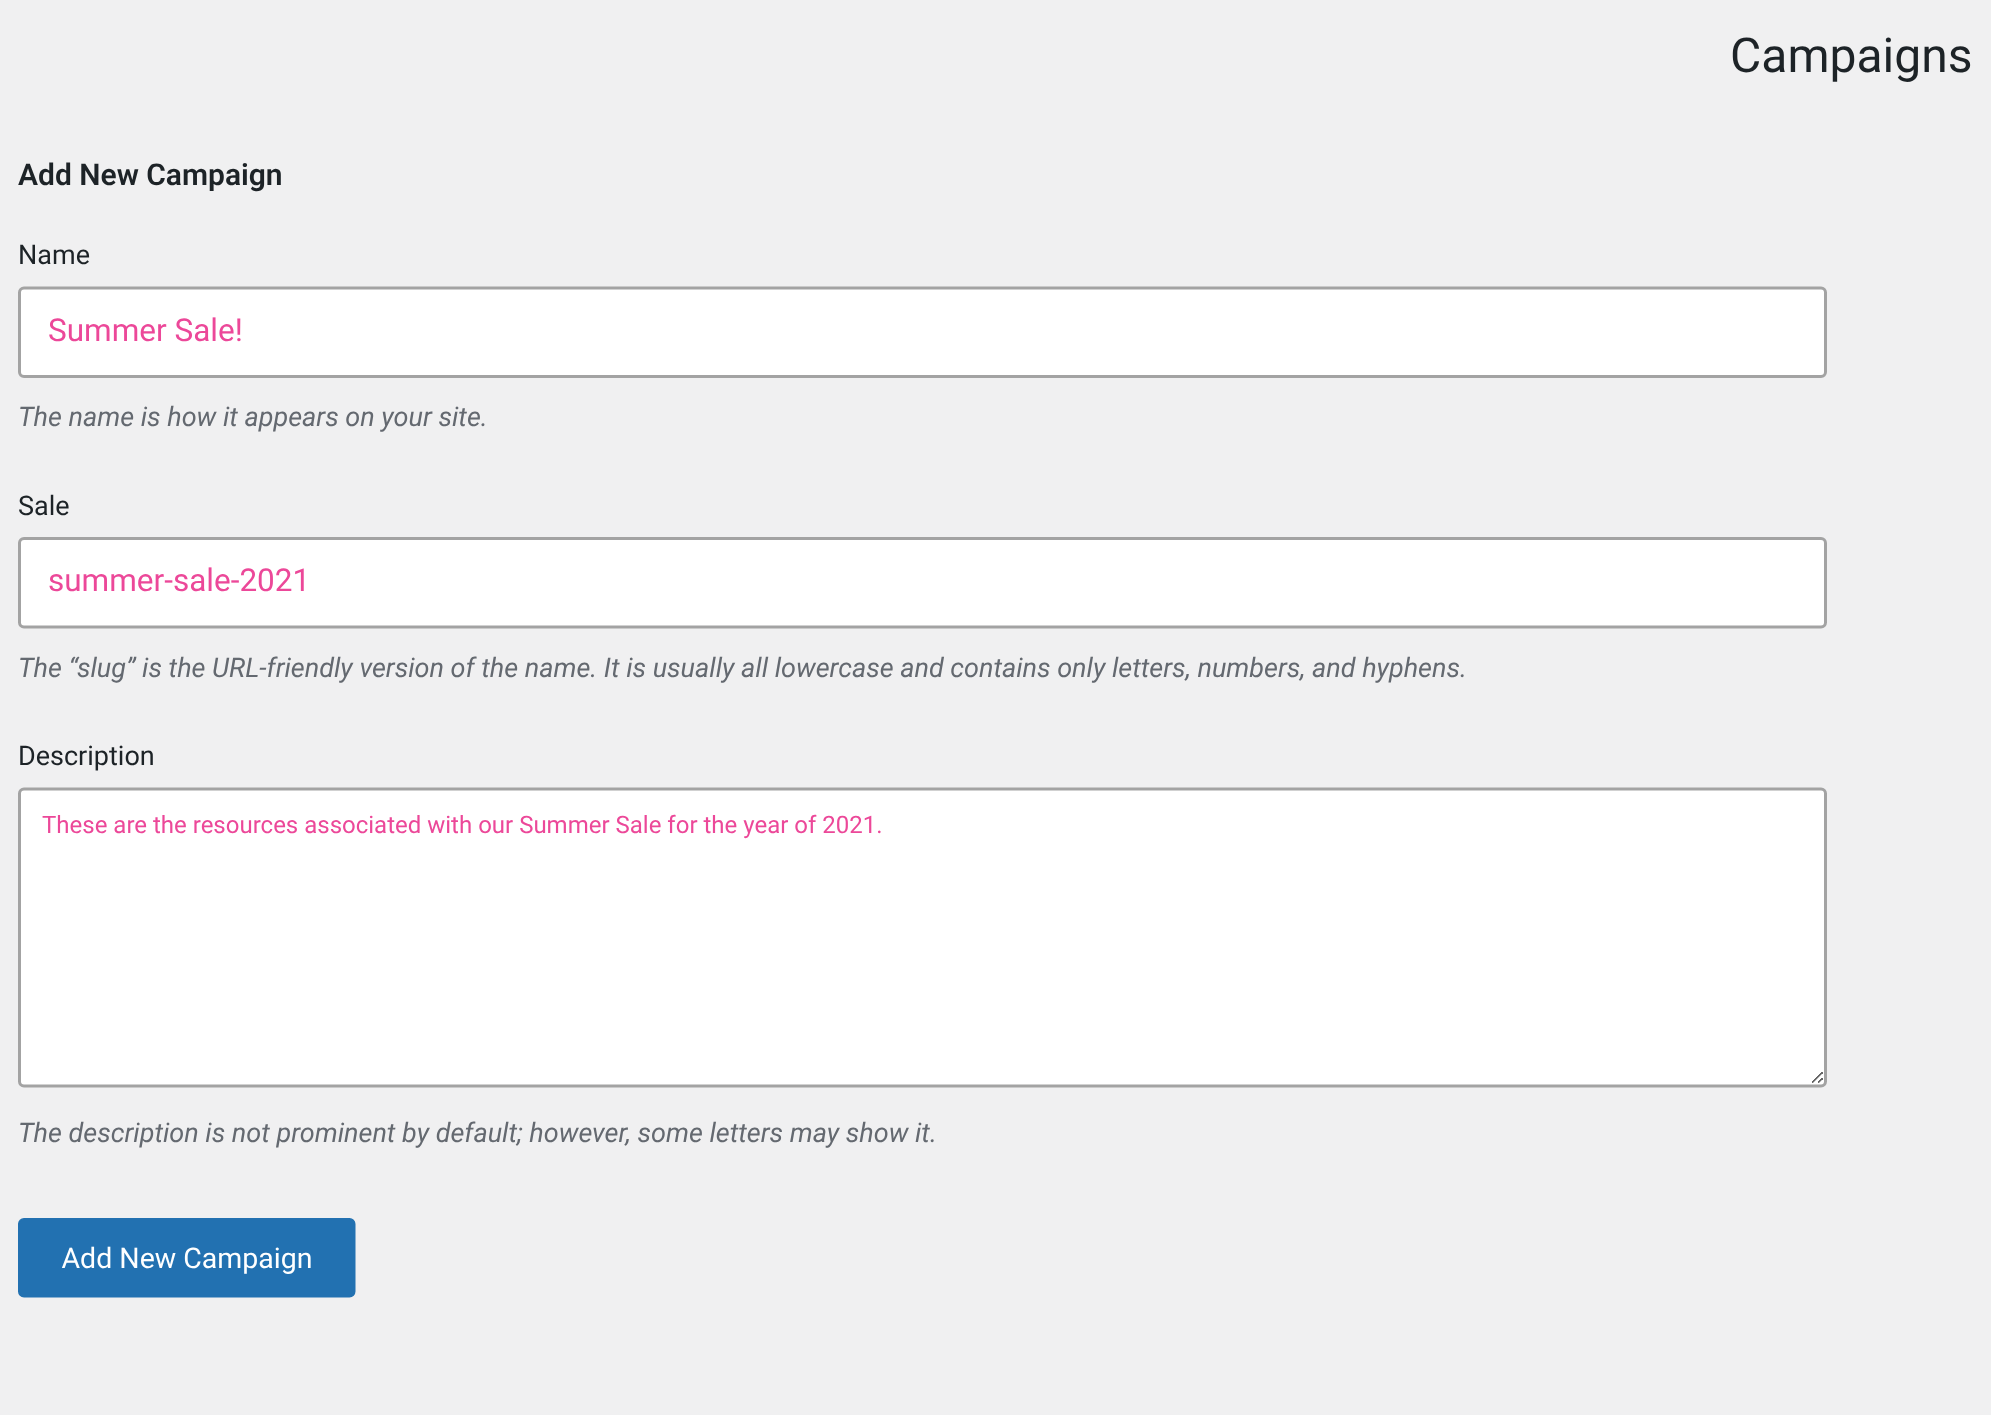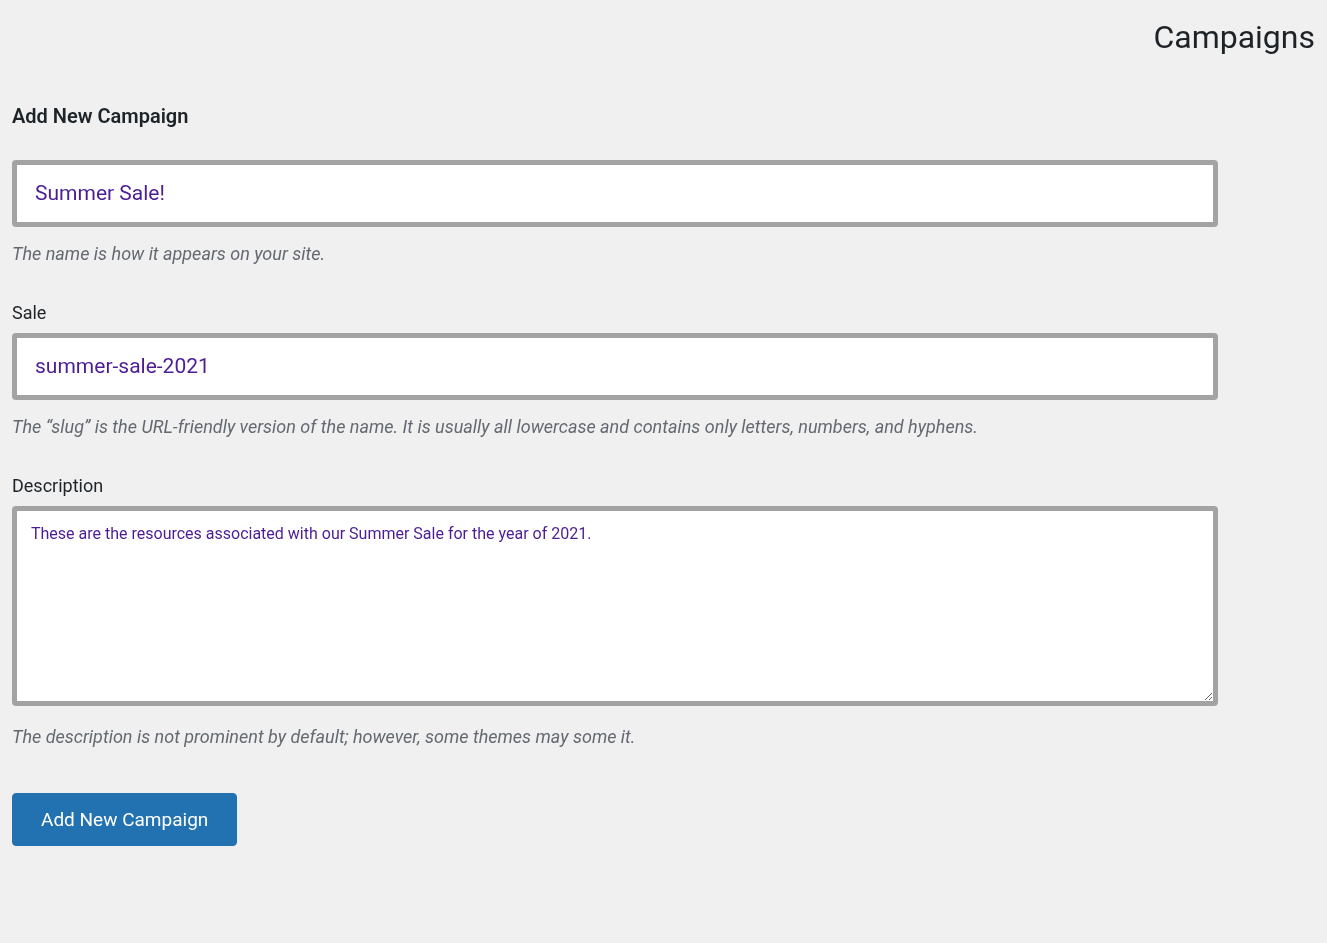--- a/index.html
+++ b/index.html
@@ -37,24 +37,24 @@
       font-size: 18px;
       color: #1d2327;
       margin-bottom: 10px;
       font-weight: 400;
     }
     .form-field input[type="text"],
     .form-field textarea {
       width: 100%;
       padding: 14px 18px;
       font-size: 21px;
-      border: 5px solid #a3a3a3;
+      border: 2px solid #a3a3a3;
       border-radius: 4px;
       background-color: #ffffff;
-      color: #4c1d95;
+      color: #ec4899;
       font-family: inherit;
       line-height: 1.4;
     }
     .form-field textarea {
       resize: vertical;
       min-height: 200px;
       font-size: 16px;
       padding: 12px 14px;
     }
     .form-field p.description {
@@ -80,32 +80,33 @@
 </head>
 <body>
 
 
 
 <h1>Campaigns</h1>
 
 <h2>Add New Campaign</h2>
 
 <div class="form-field">
+  <label>Name</label>
   <input type="text" value="Summer Sale!" style="">
   <p class="description">The name is how it appears on your site.</p>
 </div>
 
 <div class="form-field">
   <label>Sale</label>
   <input type="text" value="summer-sale-2021" style="">
   <p class="description">The “slug” is the URL-friendly version of the name. It is usually all lowercase and contains only letters, numbers, and hyphens.</p>
 </div>
 
 <div class="form-field">
   <label>Description</label>
   <textarea rows="5" style="">These are the resources associated with our Summer Sale for the year of 2021.</textarea>
-  <p class="description">The description is not prominent by default; however, some themes may some it.</p>
+  <p class="description">The description is not prominent by default; however, some letters may show it.</p>
 </div>
 
 <button class="button-primary">Add New Campaign</button>
 
 
 
 
 </body></html>

